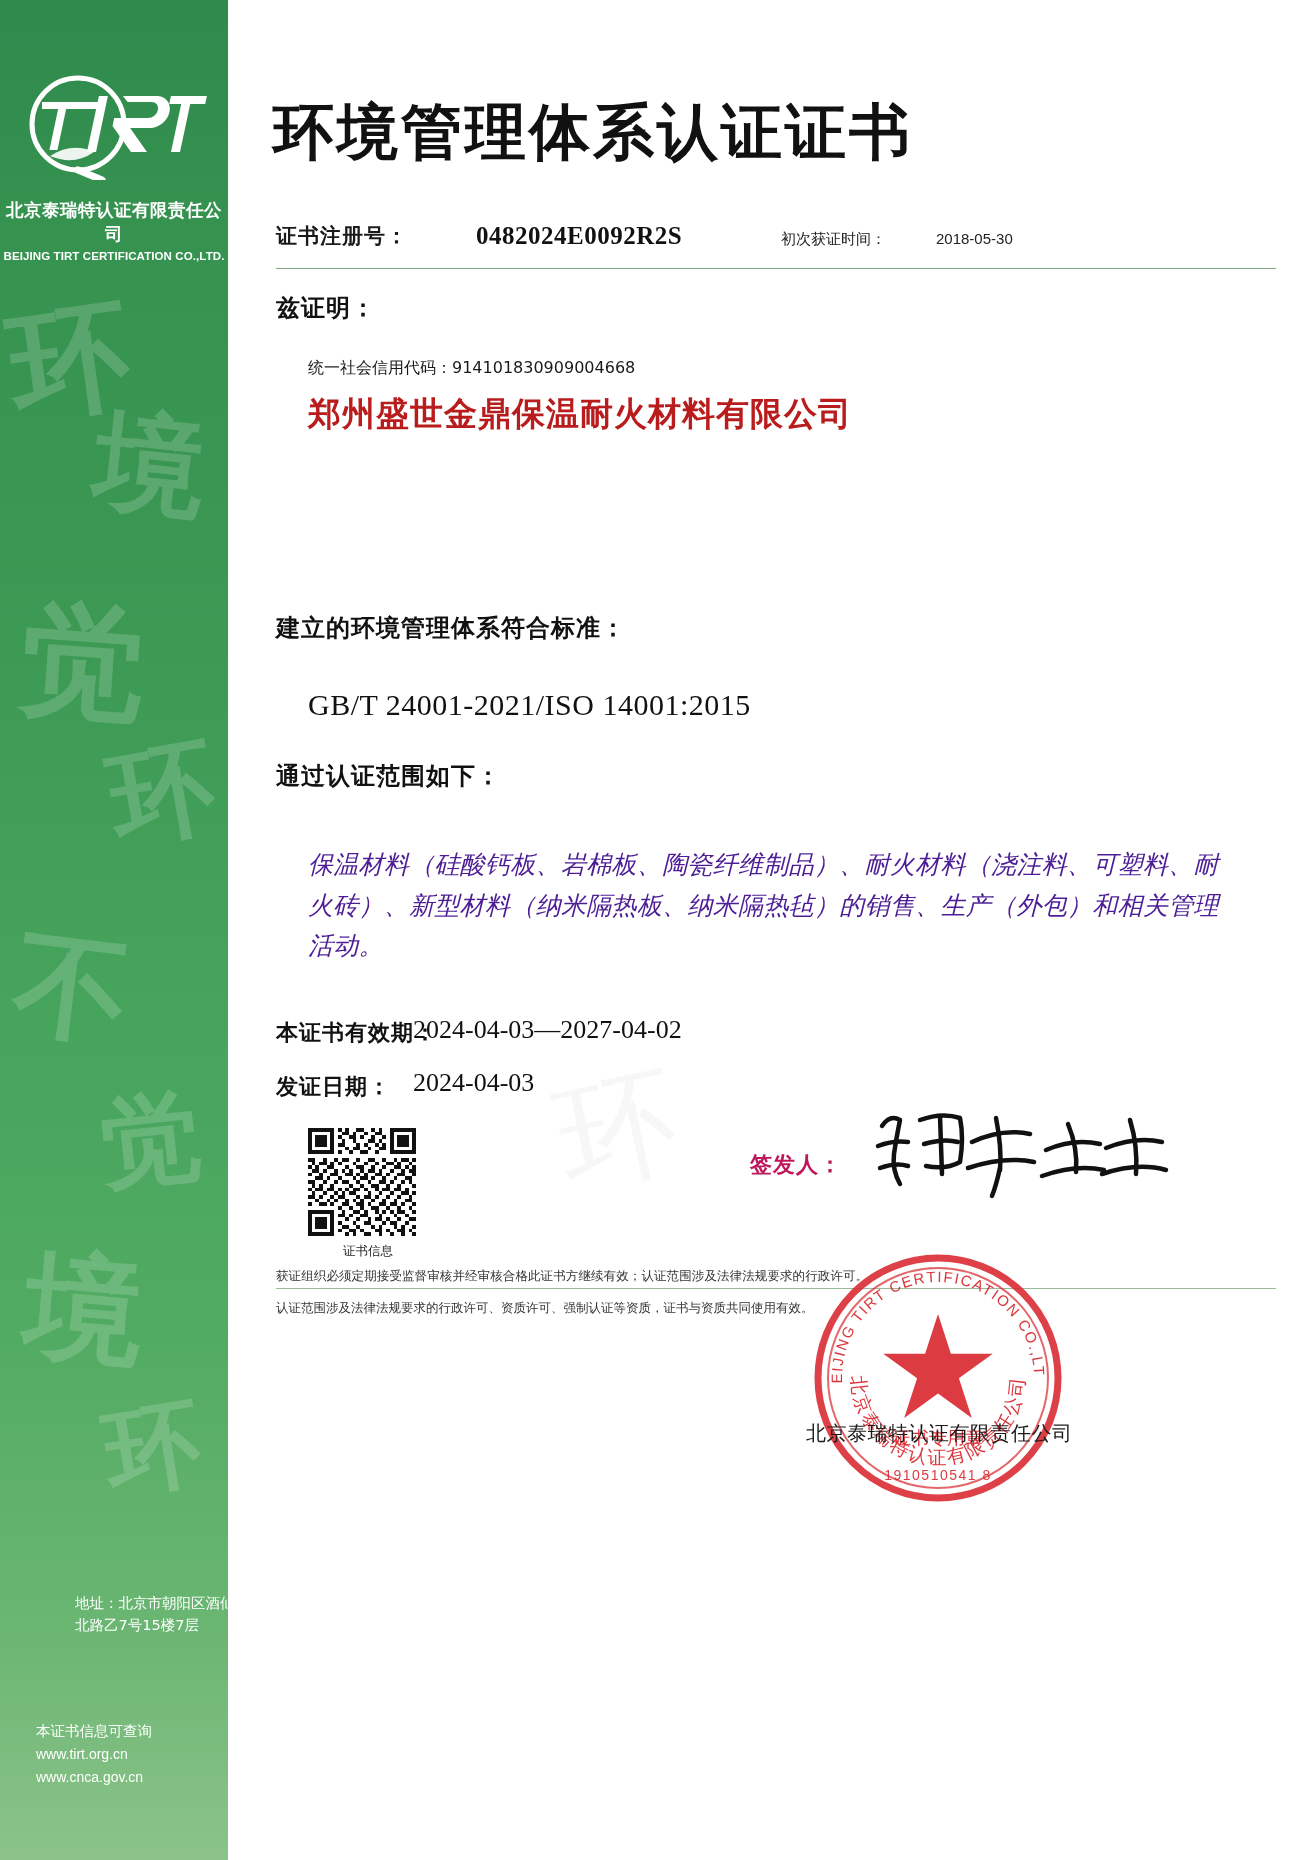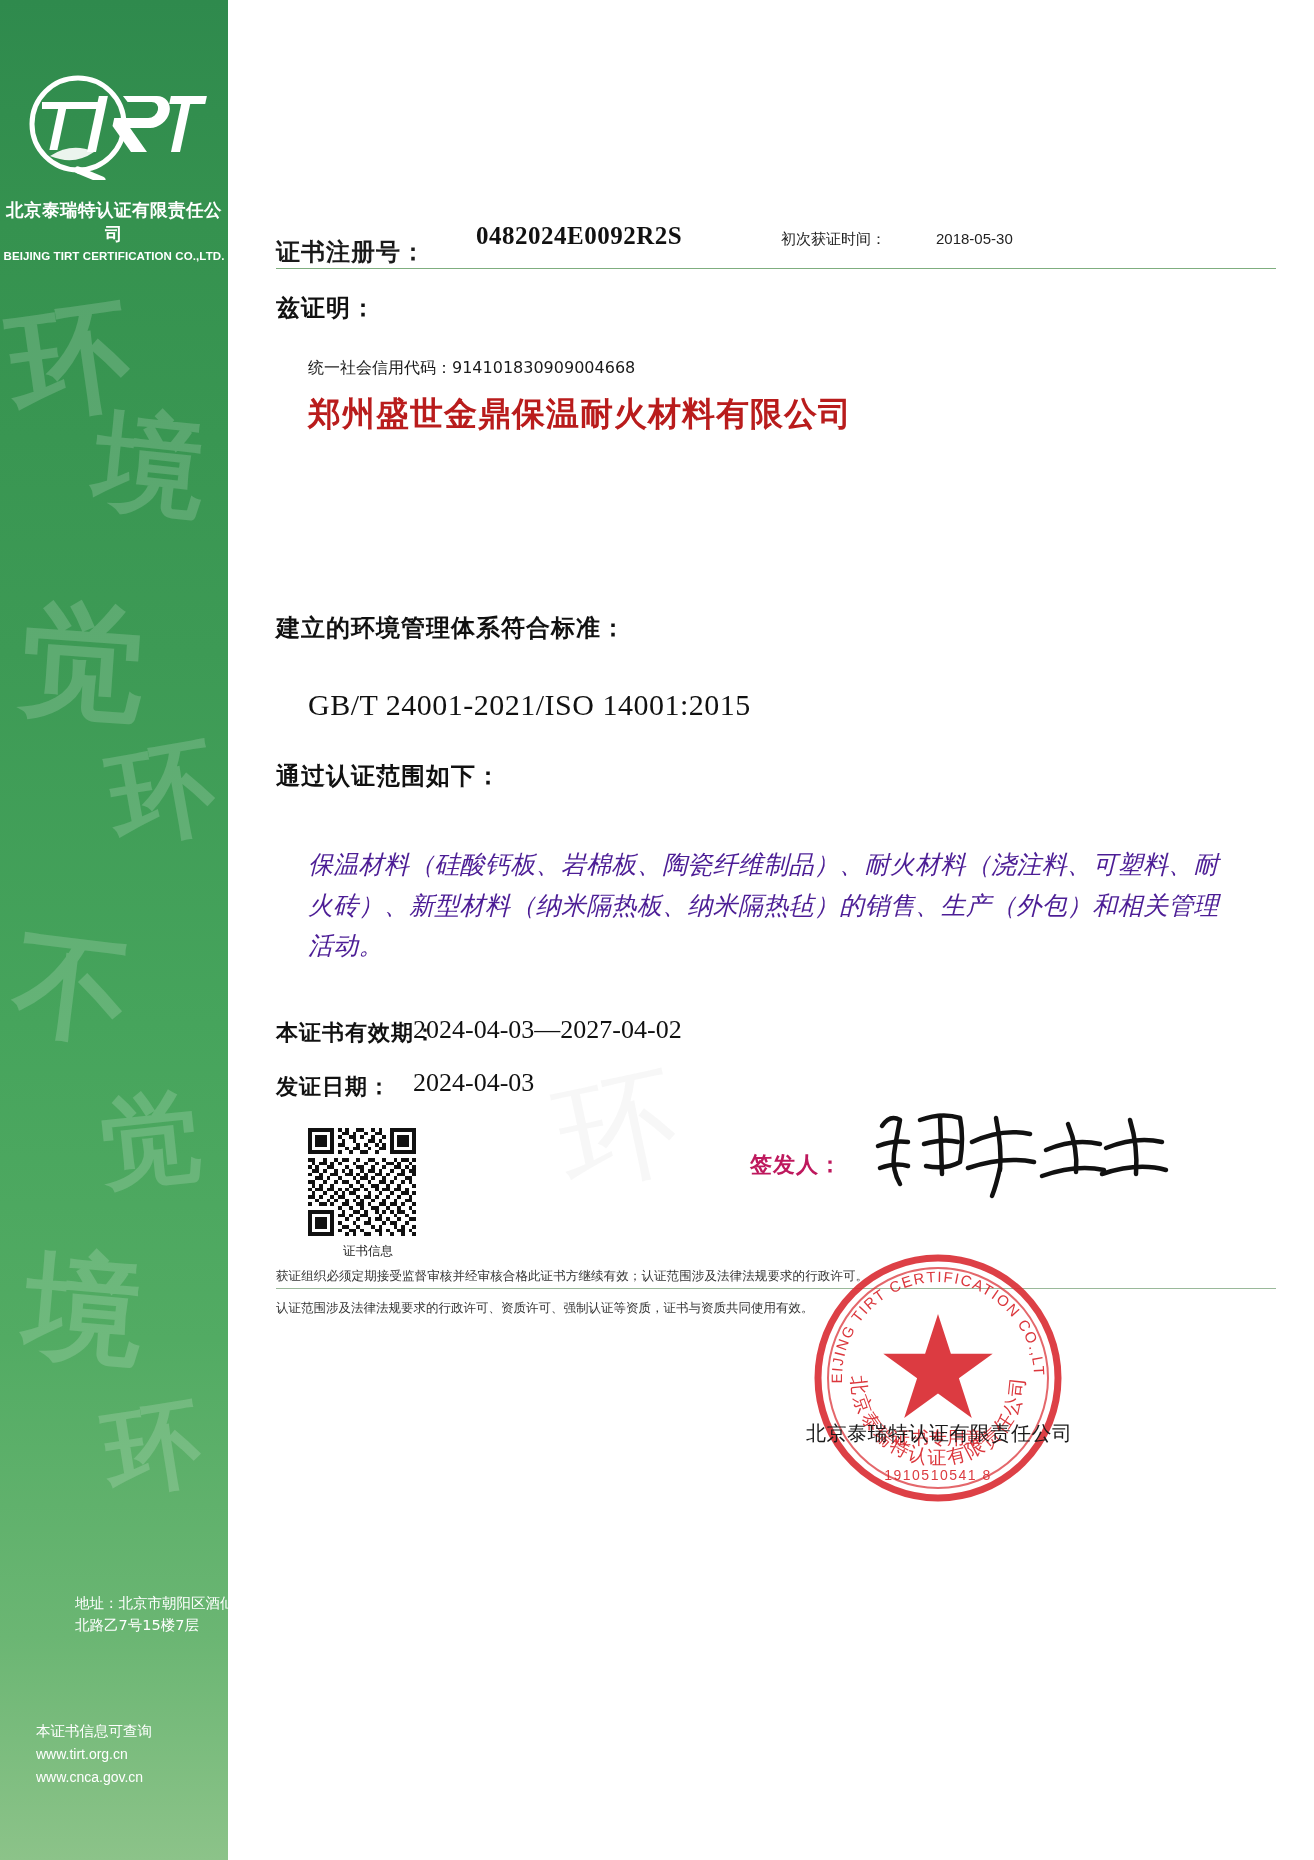--- a/index.html
+++ b/index.html
@@ -126,23 +126,23 @@
   .reg-row {
     position: absolute;
     left: 48px;
     top: 222px;
     width: 1010px;
     height: 40px;
   }
   .reg-label {
     position: absolute;
     left: 0;
-    top: 14px;
-    font-family: "DejaVu Sans", sans-serif;
-    font-size: 24px;
+    top: 0;
+    font-family: "DejaVu Sans", sans-serif;
+    font-size: 21px;
     font-weight: 700;
     color: #1a1a1a;
     letter-spacing: 1px;
   }
   .reg-value {
     position: absolute;
     left: 200px;
     top: 0;
     font-family: "Liberation Serif", serif;
     font-size: 25px;
@@ -417,20 +417,21 @@
       <div>本证书信息可查询</div>
       <div class="url">www.tirt.org.cn</div>
       <div class="url">www.cnca.gov.cn</div>
     </div>
   </div>
 
   <div class="content">
 
     <div class="bg-watermark">环</div>
 
+    <div class="cert-title">环境管理体系认证证书</div>
 
     <div class="reg-row">
       <div class="reg-label">证书注册号：</div>
       <div class="reg-value">0482024E0092R2S</div>
       <div class="first-label">初次获证时间：</div>
       <div class="first-value">2018-05-30</div>
     </div>
 
     <div class="rule"></div>
 

